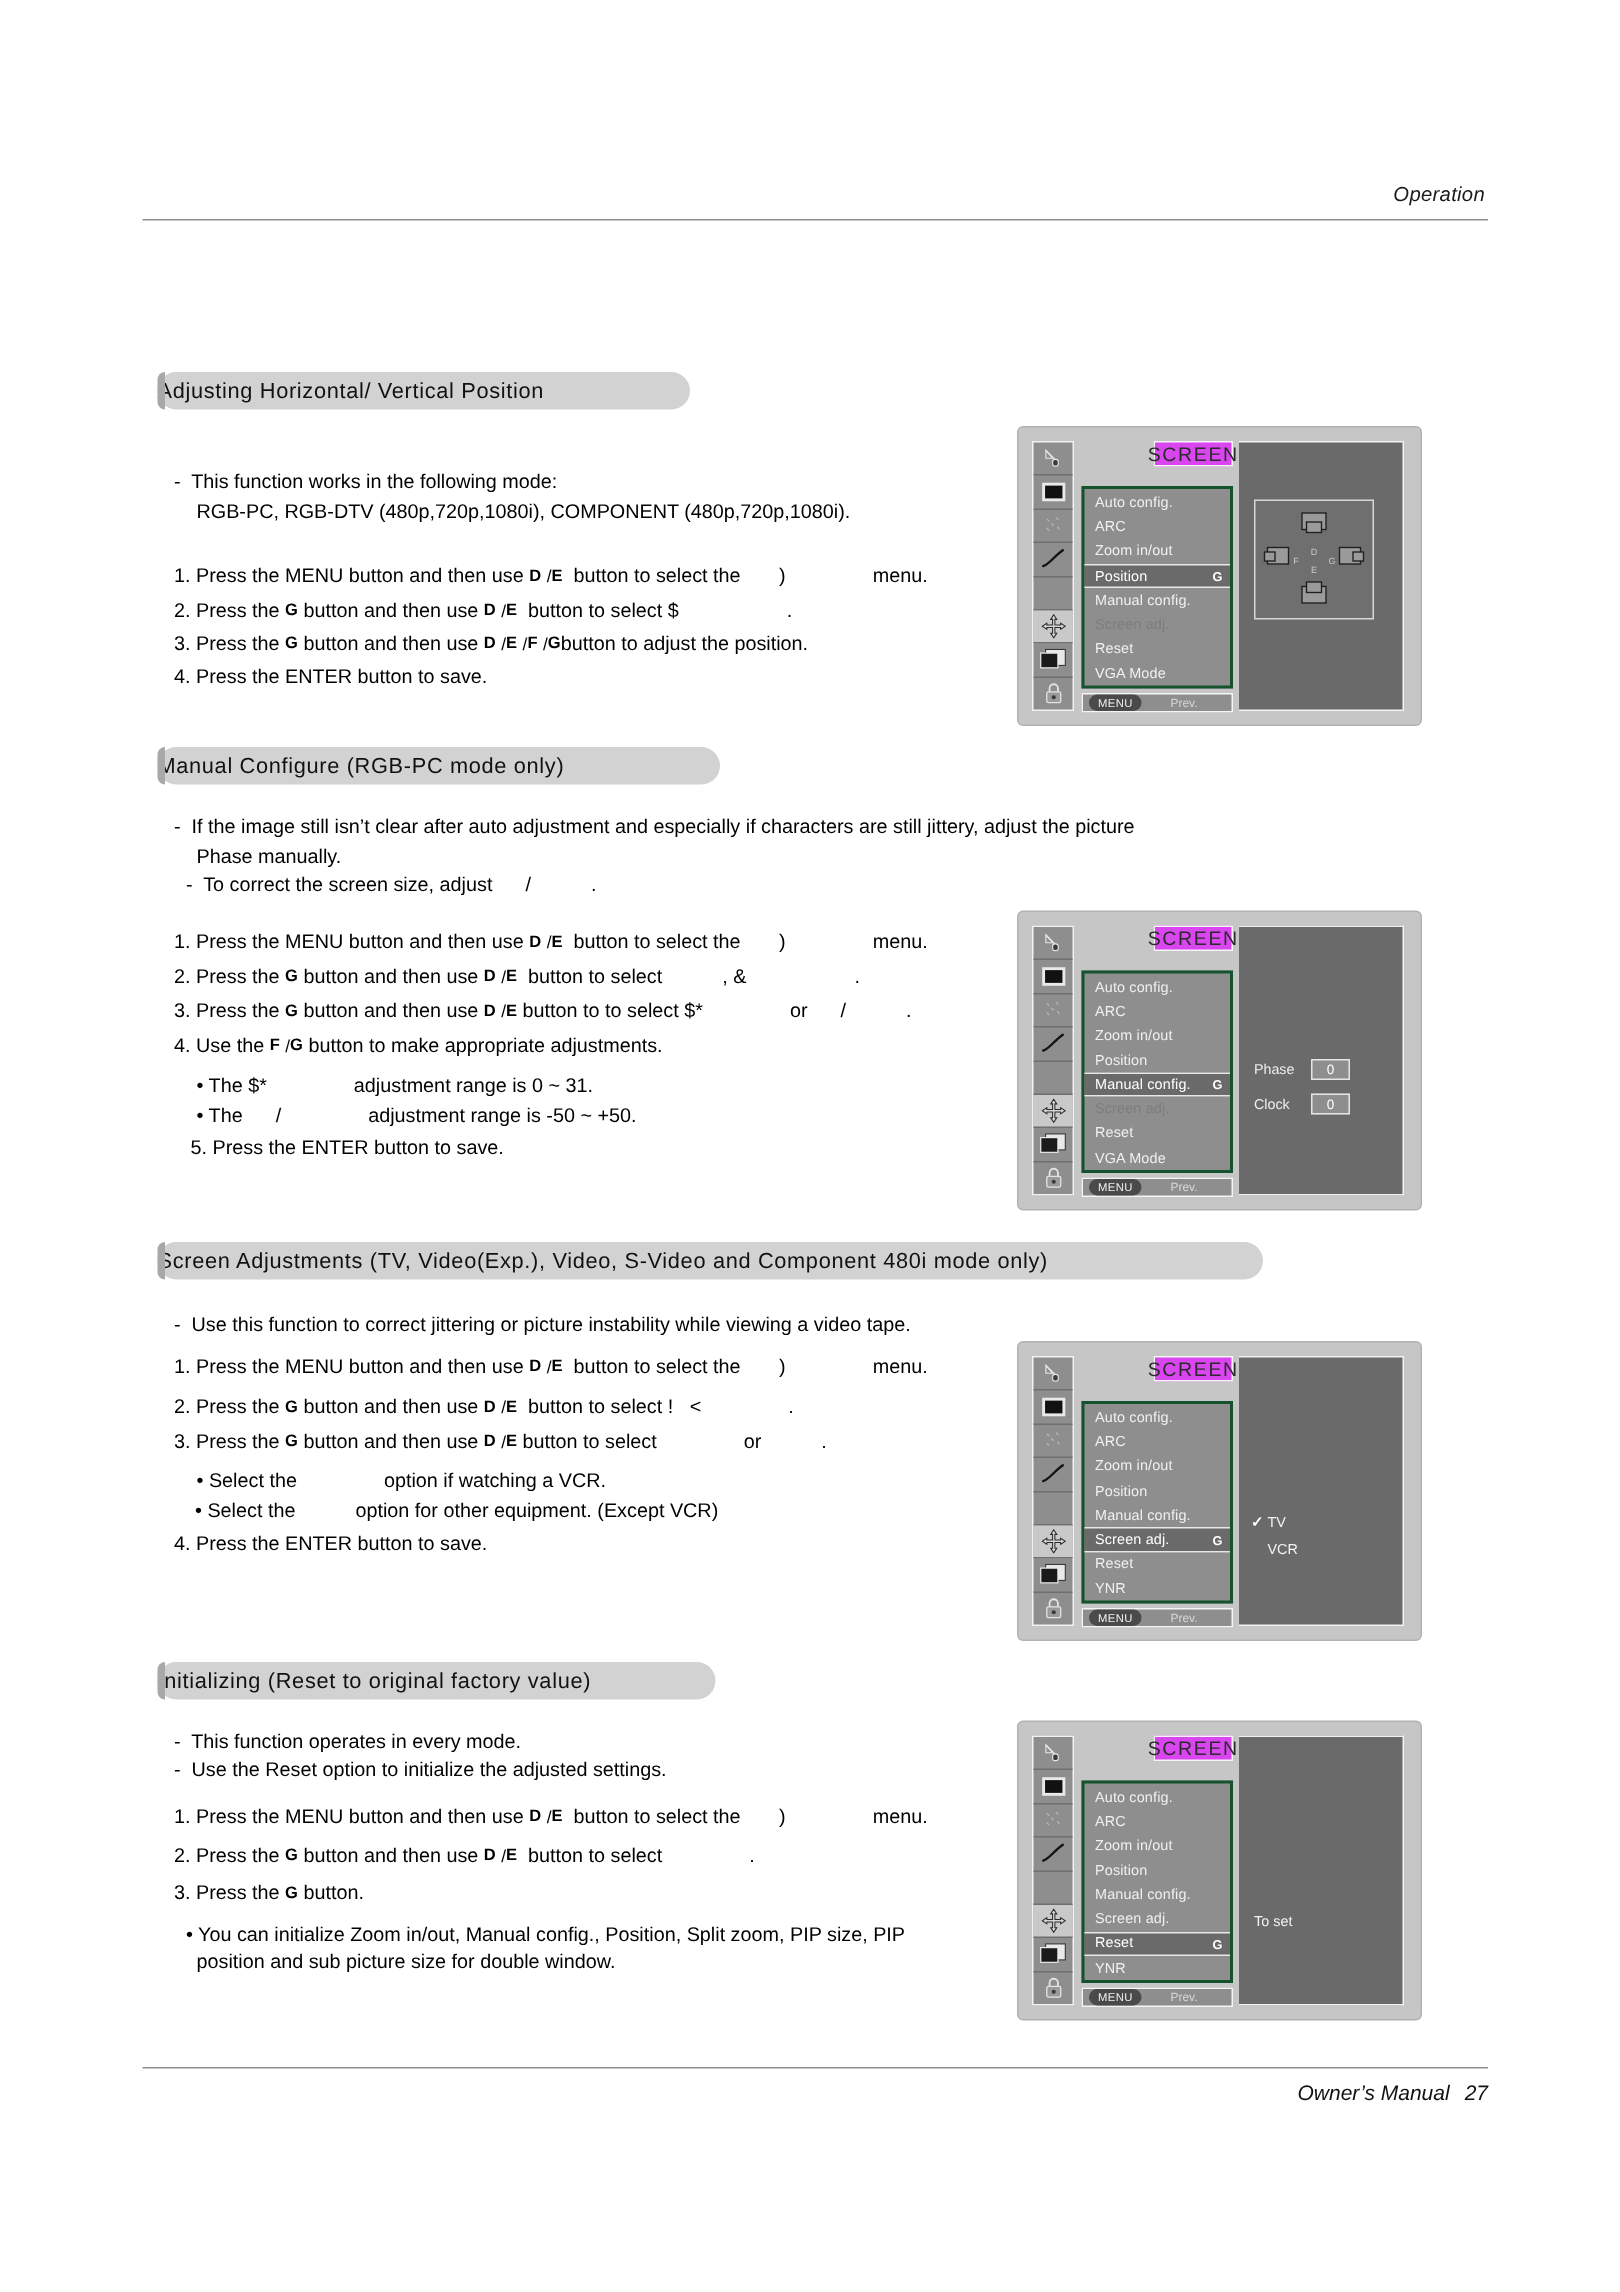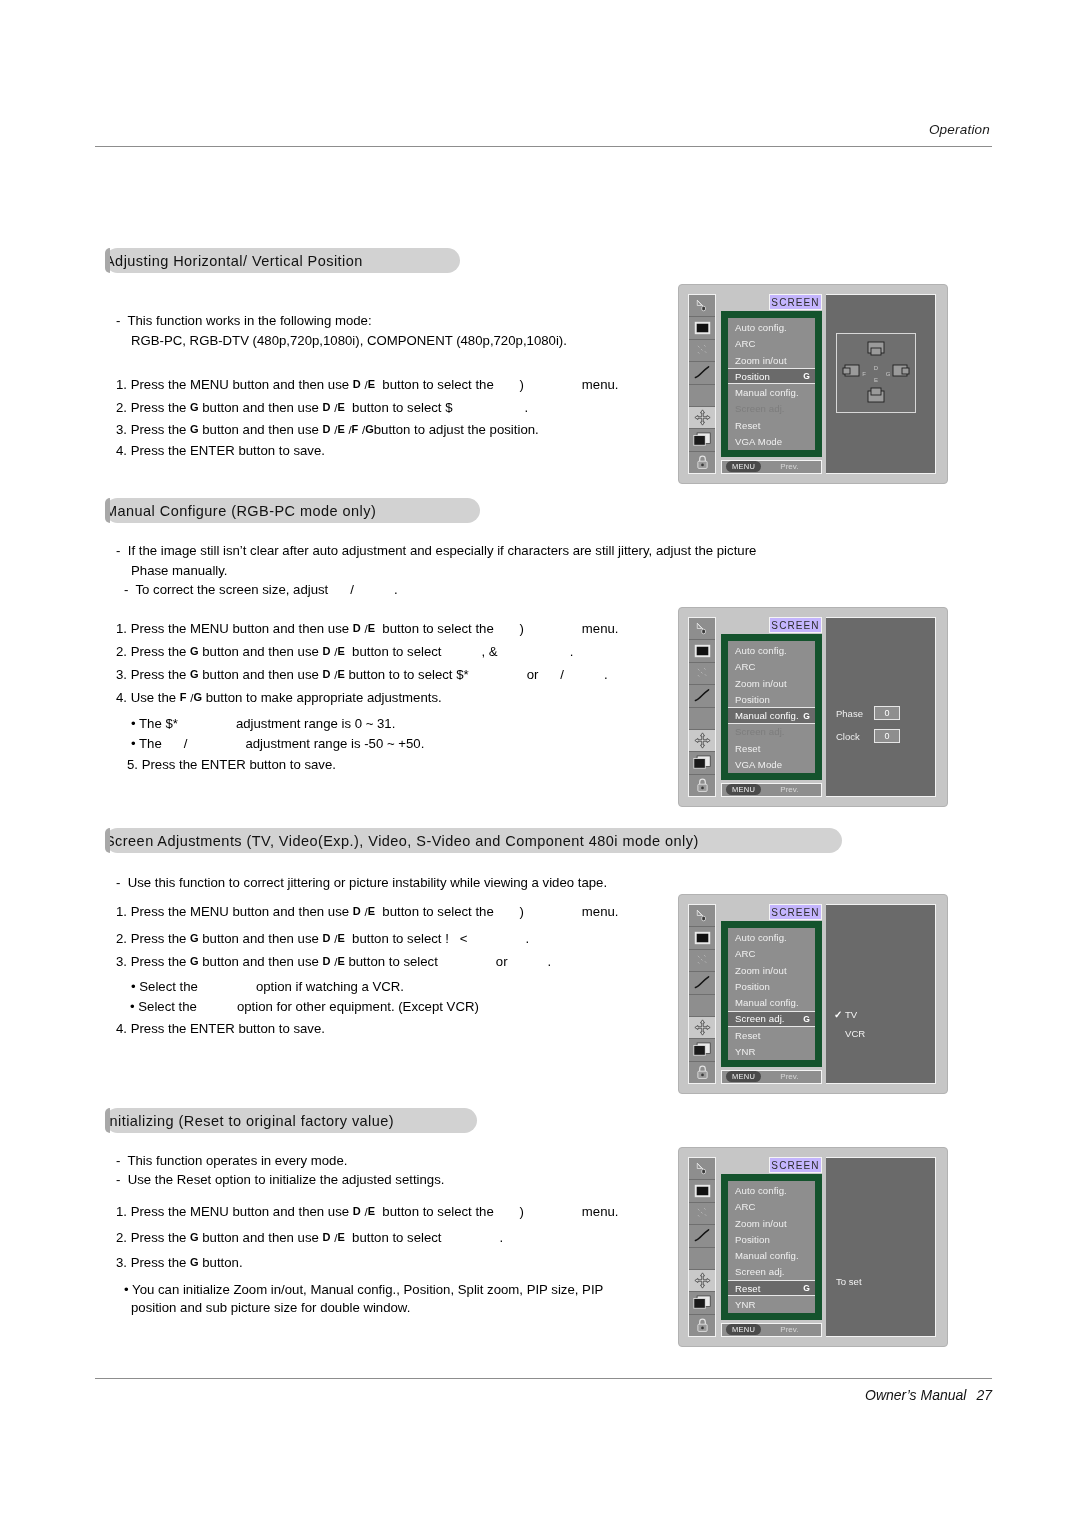--- a/index.html
+++ b/index.html
@@ -152,36 +152,36 @@
   
   .menu-col {
     width: 101px;
     margin-left: 5px;
     display: flex;
     flex-direction: column;
     position: relative;
   }
   .menu-title {
     height: 17px;
-    background: #c4b5fd;
+    background: #d946ef;
     border: 1px solid #f5f5f5;
     box-sizing: border-box;
     color: #2b2b2b;
-    font-size: 10px;
+    font-size: 13px;
     letter-spacing: 1.1px;
     display: flex;
     align-items: center;
     justify-content: center;
     margin-left: 48px;
   }
   .menu-list {
     flex: 1;
-    margin-top: 1px;
+    margin-top: 13px;
     background: #8e8e8e;
-    border: 7px solid #14532d;
+    border: 2px solid #14532d;
     box-sizing: border-box;
     padding-top: 1px;
   }
   .mi {
     height: 16.3px;
     display: flex;
     align-items: center;
     padding: 0 5px 0 7px;
     font-size: 9.6px;
     color: #f0f0f0;

